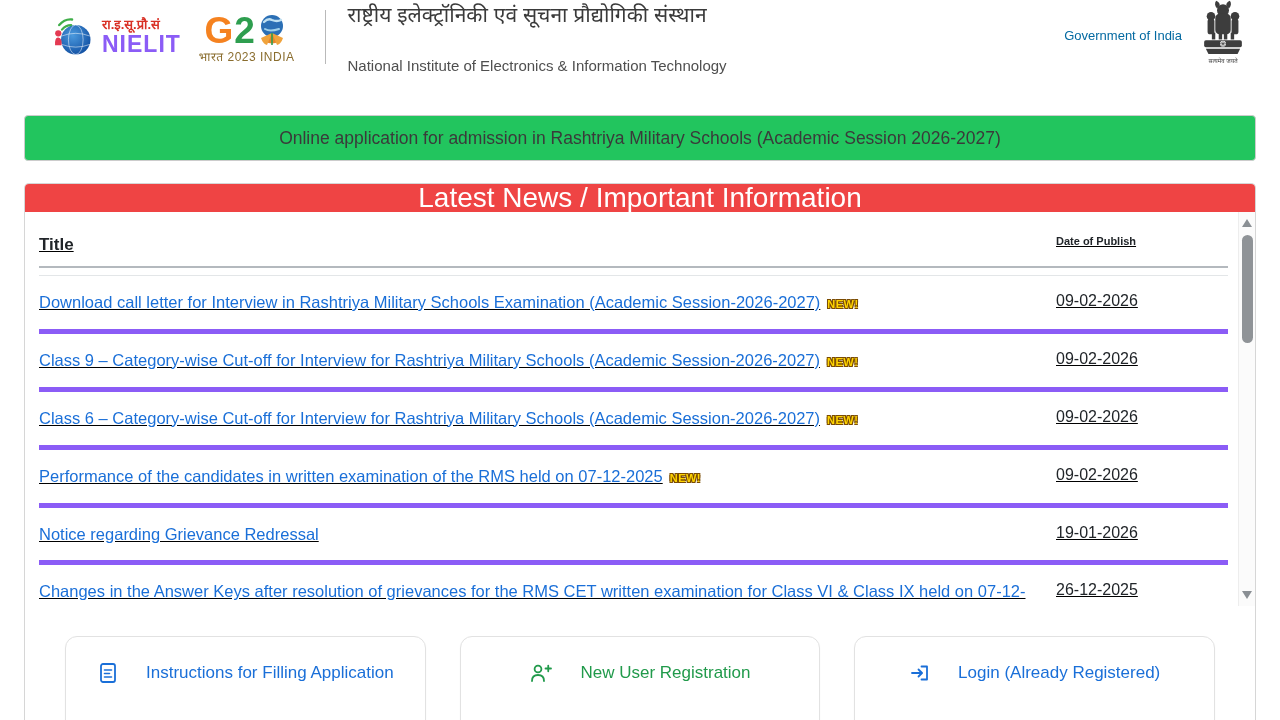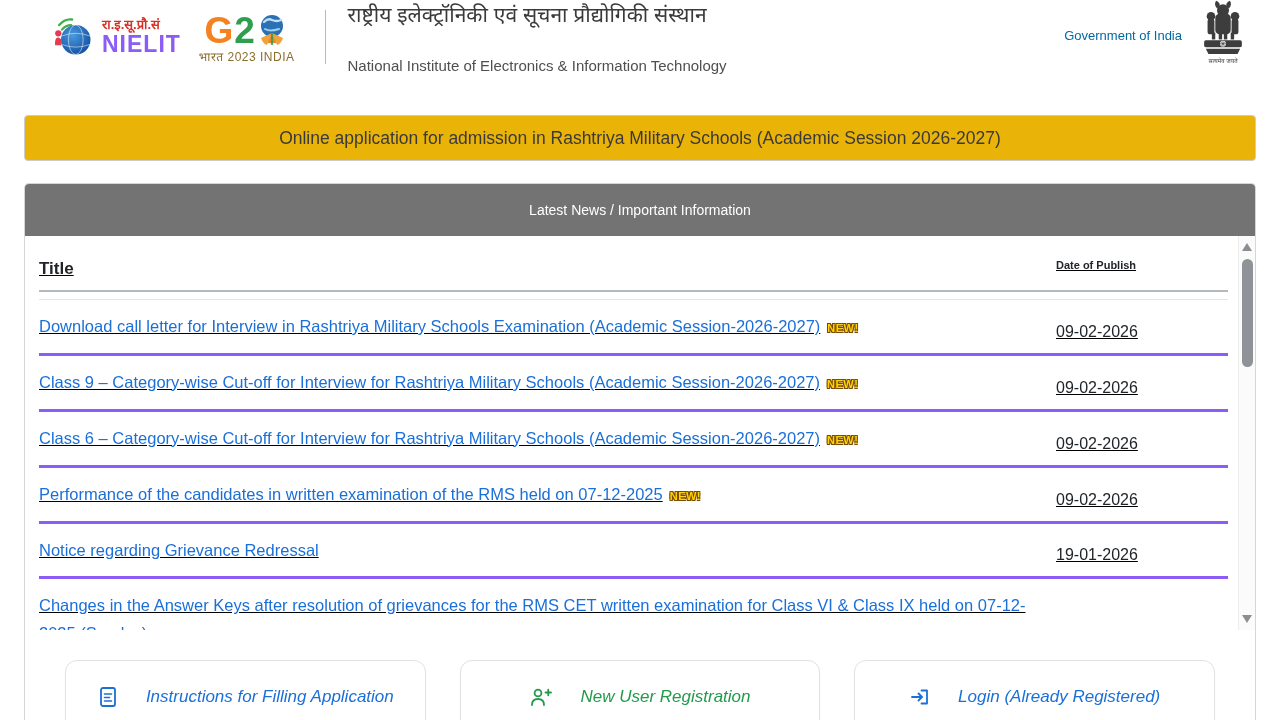--- a/index.html
+++ b/index.html
@@ -21,40 +21,40 @@
   .v-divider { width: 1px; height: 54px; background: #b9b9b9; margin: 0 6px 0 14px; }
   .org-names { display: flex; flex-direction: column; gap: 5px; }
   .org-hindi { font-size: 21px; color: #3a3a3a; }
   .org-english { font-size: 15px; color: #4f4f4f; margin-top: 24px; }
   .brand-right { margin-left: auto; display: flex; align-items: center; gap: 14px; }
   .ministry-block { text-align: right; line-height: 1.45; }
   .ministry-line { font-size: 15px; font-weight: bold; color: #101010; }
   .gov-line { font-size: 13px; color: #0369a1; }
 
   
-  .banner { margin: 12px 24px 0; height: 46px; background: #eab308; border: 1px solid #cccccc;
+  .banner { margin: 12px 24px 0; height: 46px; background: #22c55e; border: 1px solid #cccccc;
     border-radius: 4px; display: flex; align-items: center; justify-content: center;
     font-size: 17.5px; color: #3a3a3a; }
 
   
   .panel { margin: 22px 24px 0; border: 1px solid #d6d6d6; border-bottom: none;
     border-radius: 5px 5px 0 0; height: 600px; background: #fff; }
-  .panel-header { background: #737373; height: 52px; color: #fff; font-size: 14px;
+  .panel-header { background: #ef4444; height: 28px; color: #fff; font-size: 28px;
     display: flex; align-items: center; justify-content: center; border-radius: 4px 4px 0 0; }
 
   .news-viewport { position: relative; height: 394px; overflow: hidden; }
   .news-table { margin: 10px 17px 0 0; padding: 0 10px 0 14px; text-decoration: underline; }
   .thead { display: flex; font-weight: bold; color: #212529; font-size: 17px;
     padding: 13px 0 11px; border-bottom: 2px solid #b4b9be; }
   .head-gap { height: 8px; border-bottom: 1px solid #e3e6e8; }
   .cell-title { flex: 1; padding-right: 28px; }
   .cell-date { width: 172px; flex: none; font-size: 16px; color: #212529; }
   .thead .cell-date { font-size: 11px; }
-  .nrow { display: flex; align-items: flex-end; padding: 13px 0 12px;
-    border-bottom: 3px solid #8b5cf6; }
+  .nrow { display: flex; align-items: flex-start; padding: 13px 0 12px;
+    border-bottom: 5px solid #8b5cf6; }
   .nrow .cell-title { line-height: 1.68; }
   .news-link { color: #1a6fd8; font-size: 16.5px; cursor: pointer; }
   .new-badge { display: inline-block; margin-left: 7px; font-size: 11px; font-weight: bold;
     color: #ffd400; letter-spacing: .5px;
     text-shadow: 1px 1px 0 #7a4b00, -1px -1px 0 #7a4b00, 1px -1px 0 #7a4b00, -1px 1px 0 #7a4b00, 0 1px 0 #7a4b00, 0 -1px 0 #7a4b00; }
   .nrow .cell-date { padding-top: 3px; }
 
   
   .sbar { position: absolute; top: 0; right: 0; width: 17px; height: 100%;
     background: #fbfbfb; border-left: 1px solid #ededed; }
@@ -65,21 +65,21 @@
     border-left: 5.5px solid transparent; border-right: 5.5px solid transparent;
     border-top: 8px solid #8a8f94; }
   .sb-thumb { position: absolute; top: 23px; left: 3px; width: 11px; height: 108px;
     background: #8f9397; border-radius: 6px; }
 
   
   .actions { padding: 30px 40px 0; display: flex; gap: 34px; }
   .action-card { flex: 1; border: 1px solid #e2e2e2; border-radius: 12px; height: 120px;
     background: #fff; display: flex; justify-content: center; align-items: flex-start;
     padding-top: 25px; box-shadow: 0 1px 2px rgba(0,0,0,.03); cursor: pointer; }
-  .action-inner { display: flex; align-items: center; gap: 27px; font-style: italic; }
+  .action-inner { display: flex; align-items: center; gap: 27px; }
   .action-label { font-size: 17px; }
   .blue .action-label { color: #1a6fd8; }
   .green .action-label { color: #219a4b; }
 </style>
 </head>
 <body>
 
 <header class="topbar">
   <div class="brand-left">
     <div class="nielit-logo">

